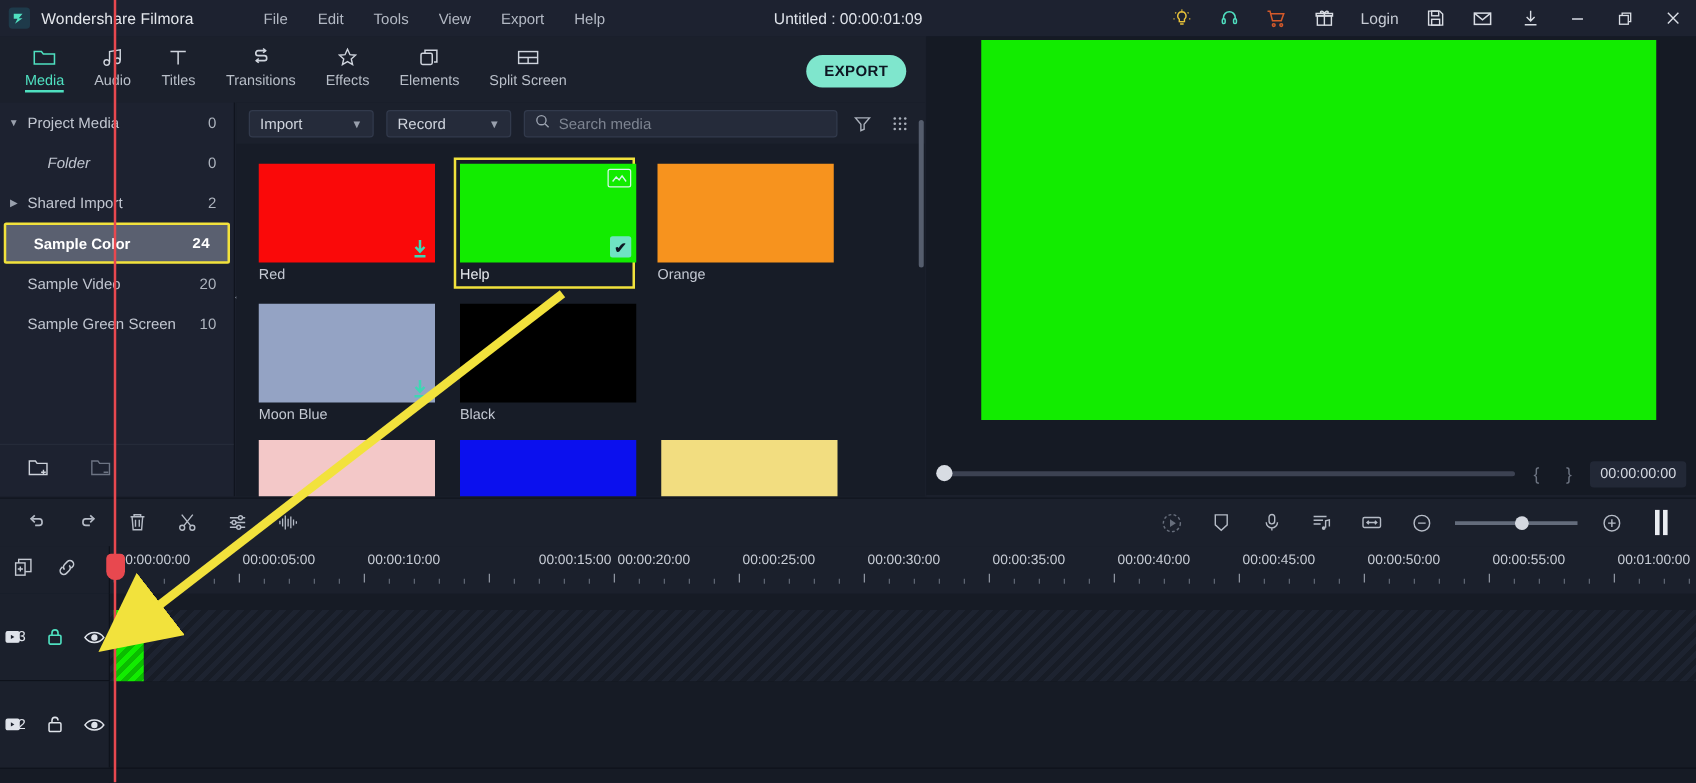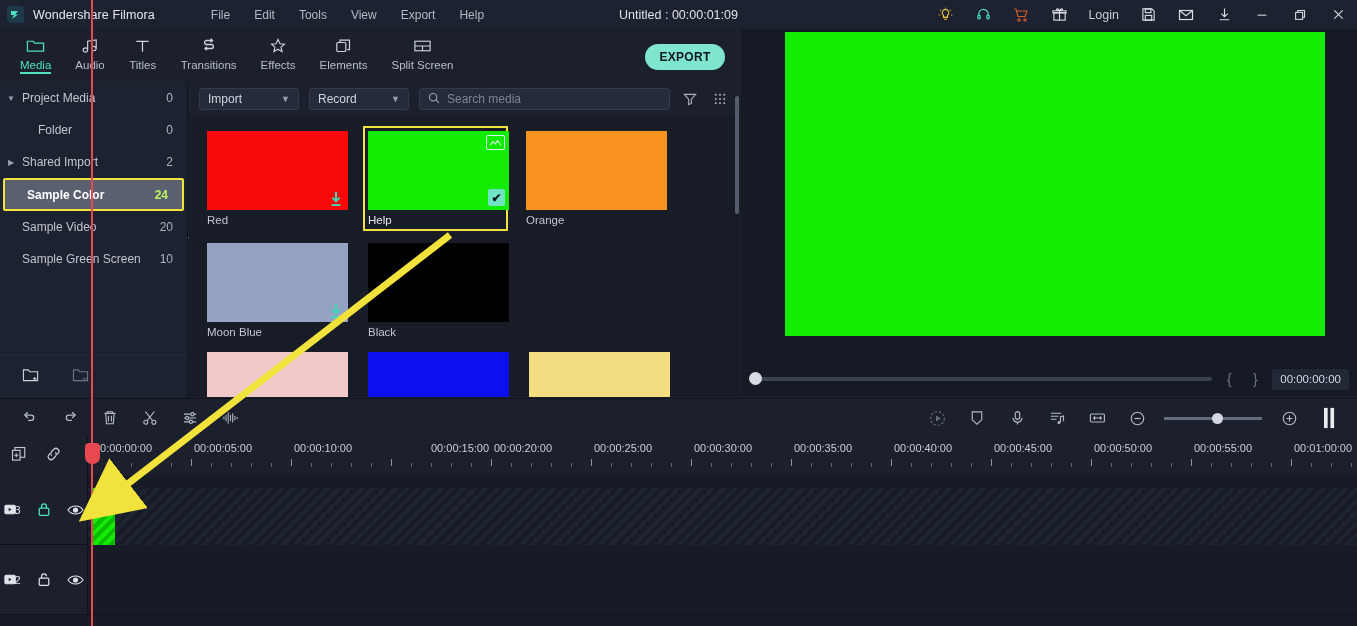--- a/index.html
+++ b/index.html
@@ -52,21 +52,21 @@
   }
   .side-item { height:32px; display:flex; align-items:center; font-size:12px; color:#c1c6d0; padding:0 14px 0 0; cursor:default; position:relative;}
   .side-item .arrow { width:22px; text-align:center; font-size:8px; color:#9aa1ad; }
   .side-item .slabel { flex:1; }
   .side-item .scount { font-size:12px; color:#aeb4be; }
   .side-item.selected {
     background:#5a6070; border:2px solid #f2e23c; border-radius:2px;
     margin:0 3px; height:33px;
   }
   .side-item.selected .slabel { color:#ffffff; font-weight:bold; }
-  .side-item.selected .scount { color:#bef264; font-weight:bold;}
+  .side-item.selected .scount { color:#ffffff; font-weight:bold;font-family:Liberation Mono, monospace;}
   .side-foot {
     position:absolute; left:0; bottom:0; width:187px; height:42px;
     border-top:1px solid #252b39; display:flex; align-items:center; padding-left:22px; gap:32px;
   }
   .collapse-tri {
     position:absolute; left:188px; top:232px; width:0;height:0;
     border-top:6px solid transparent; border-bottom:6px solid transparent; border-right:7px solid #8e95a2;
   }
 
   
@@ -352,21 +352,21 @@
 
   <div class="sidebar">
     <div id="sidebar-list">
         <div class="side-item">
           <span class="arrow">▼</span>
           <span class="slabel">Project Media</span>
           <span class="scount">0</span>
         </div>
         <div class="side-item">
           <span class="arrow"></span>
-          <span class="slabel" style="padding-left: 16px;">Folder</span>
+          <span class="slabel" style="padding-left: 16px; font-style: italic;">Folder</span>
           <span class="scount">0</span>
         </div>
         <div class="side-item">
           <span class="arrow">▶</span>
           <span class="slabel">Shared Import</span>
           <span class="scount">2</span>
         </div>
         <div class="side-item selected">
           <span class="arrow"></span>
           <span class="slabel">Sample Color</span>

